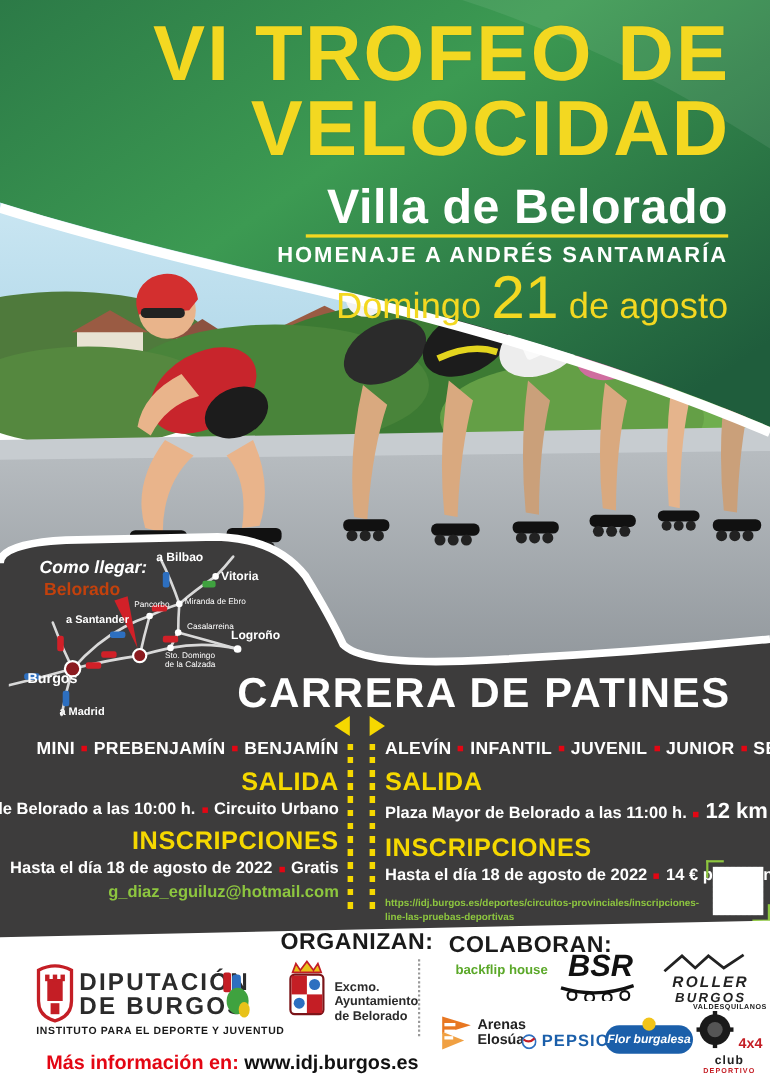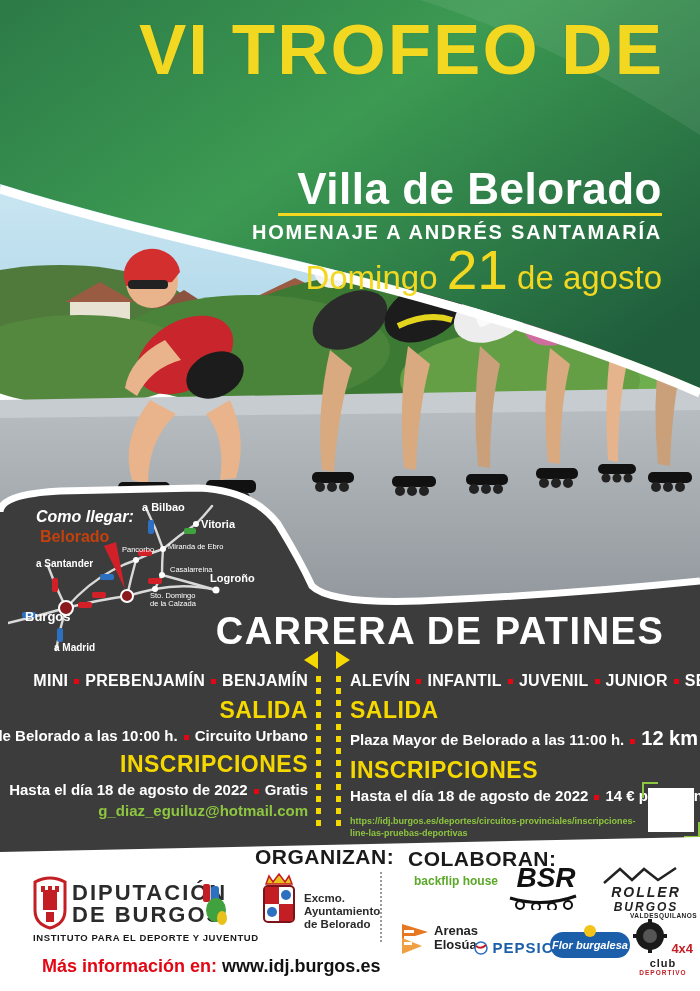--- a/index.html
+++ b/index.html
@@ -180,20 +180,21 @@
         <stop offset="1" stop-color="#1f5d3c"></stop>
       </linearGradient>
     </defs>
     <path d="M0,0 H700 V388 C560,328 400,284 260,252 C160,229 70,206 0,184 Z" fill="url(#hg)"></path>
     <path d="M420,0 Q560,45 700,135 L700,0 Z" fill="#ffffff" opacity="0.08"></path>
     <path d="M0,189 C70,211 160,234 260,257 C400,289 560,333 700,393" stroke="#ffffff" stroke-width="9" fill="none"></path>
   </svg>
 
   <div class="abs main-title" style="right:36px;top:16px">
     <div>VI TROFEO DE</div>
+    <div>VELOCIDAD</div>
   </div>
   <div class="abs villa" style="right:38px;top:164px">Villa de Belorado</div>
   <div class="abs" style="right:38px;top:213px;width:384px;height:3px;background:#f3d821"></div>
   <div class="abs homenaje" style="right:38px;top:221px">HOMENAJE A ANDRÉS SANTAMARÍA</div>
   <div class="abs date-line" style="right:38px;top:243px">
     <span>Domingo</span>
     <span class="big">21</span>
     <span>de agosto</span>
   </div>
 
@@ -248,21 +249,21 @@
   </svg>
 
   <span class="map-label city-b" style="left:142px;top:501px">a Bilbao</span>
   <span class="map-label city-b" style="left:201px;top:518px">Vitoria</span>
   <span class="map-label city-s" style="left:168px;top:543px">Miranda de Ebro</span>
   <span class="map-label city-s" style="left:122px;top:546px">Pancorbo</span>
   <span class="map-label city-s" style="left:170px;top:566px">Casalarreina</span>
   <span class="map-label city-b" style="left:210px;top:572px">Logroño</span>
   <span class="map-label city-s" style="left:150px;top:592px;width:46px">Sto. Domingo de la Calzada</span>
   <span class="map-label city-b" style="left:25px;top:609px;font-size:13px">Burgos</span>
-  <span class="map-label city-b" style="left:36px;top:558px;font-size:10px">a Santander</span>
+  <span class="map-label city-b" style="left:60px;top:558px;font-size:10px">a Santander</span>
   <span class="map-label city-b" style="left:54px;top:642px;font-size:10px">a Madrid</span>
 
   <div class="abs carrera" style="left:200px;top:610px;width:480px">CARRERA DE PATINES</div>
 
   <div class="abs tri l" style="left:304px;top:651px"></div>
   <div class="abs tri r" style="left:336px;top:651px"></div>
   <div class="abs dashline" style="left:316px;top:676px;height:152px"></div>
   <div class="abs dashline" style="left:336px;top:676px;height:152px"></div>
 
   <div class="abs col left" style="left:8px;top:672px;width:300px">

